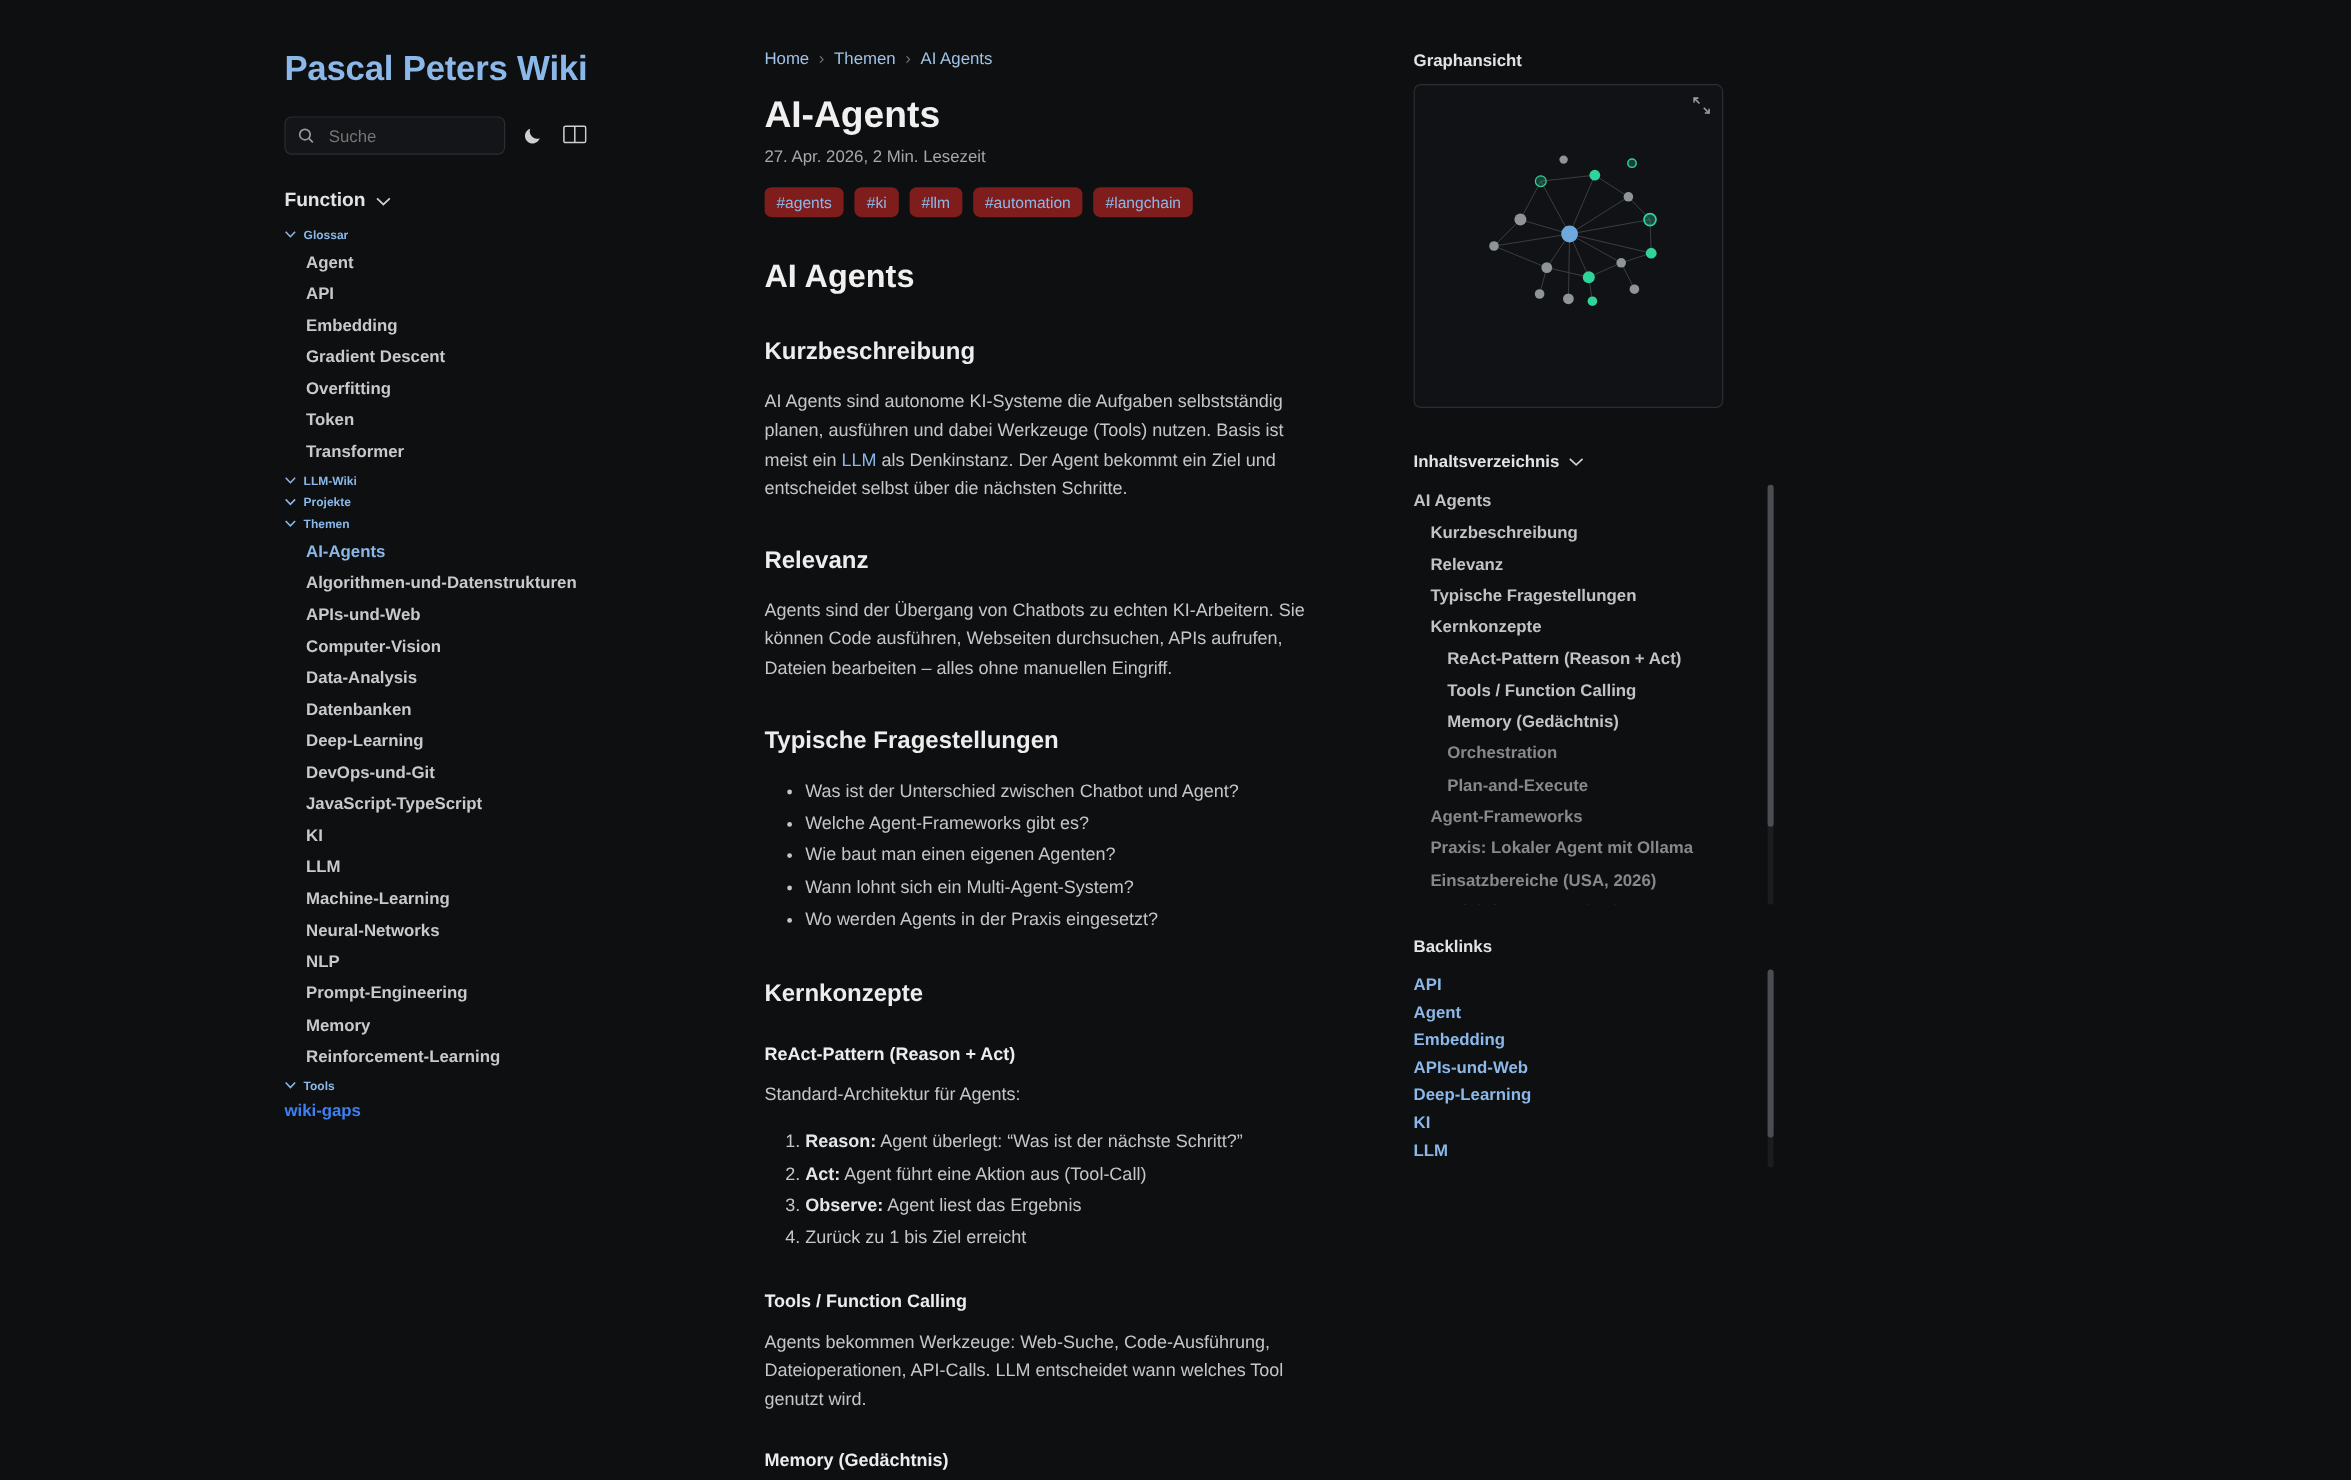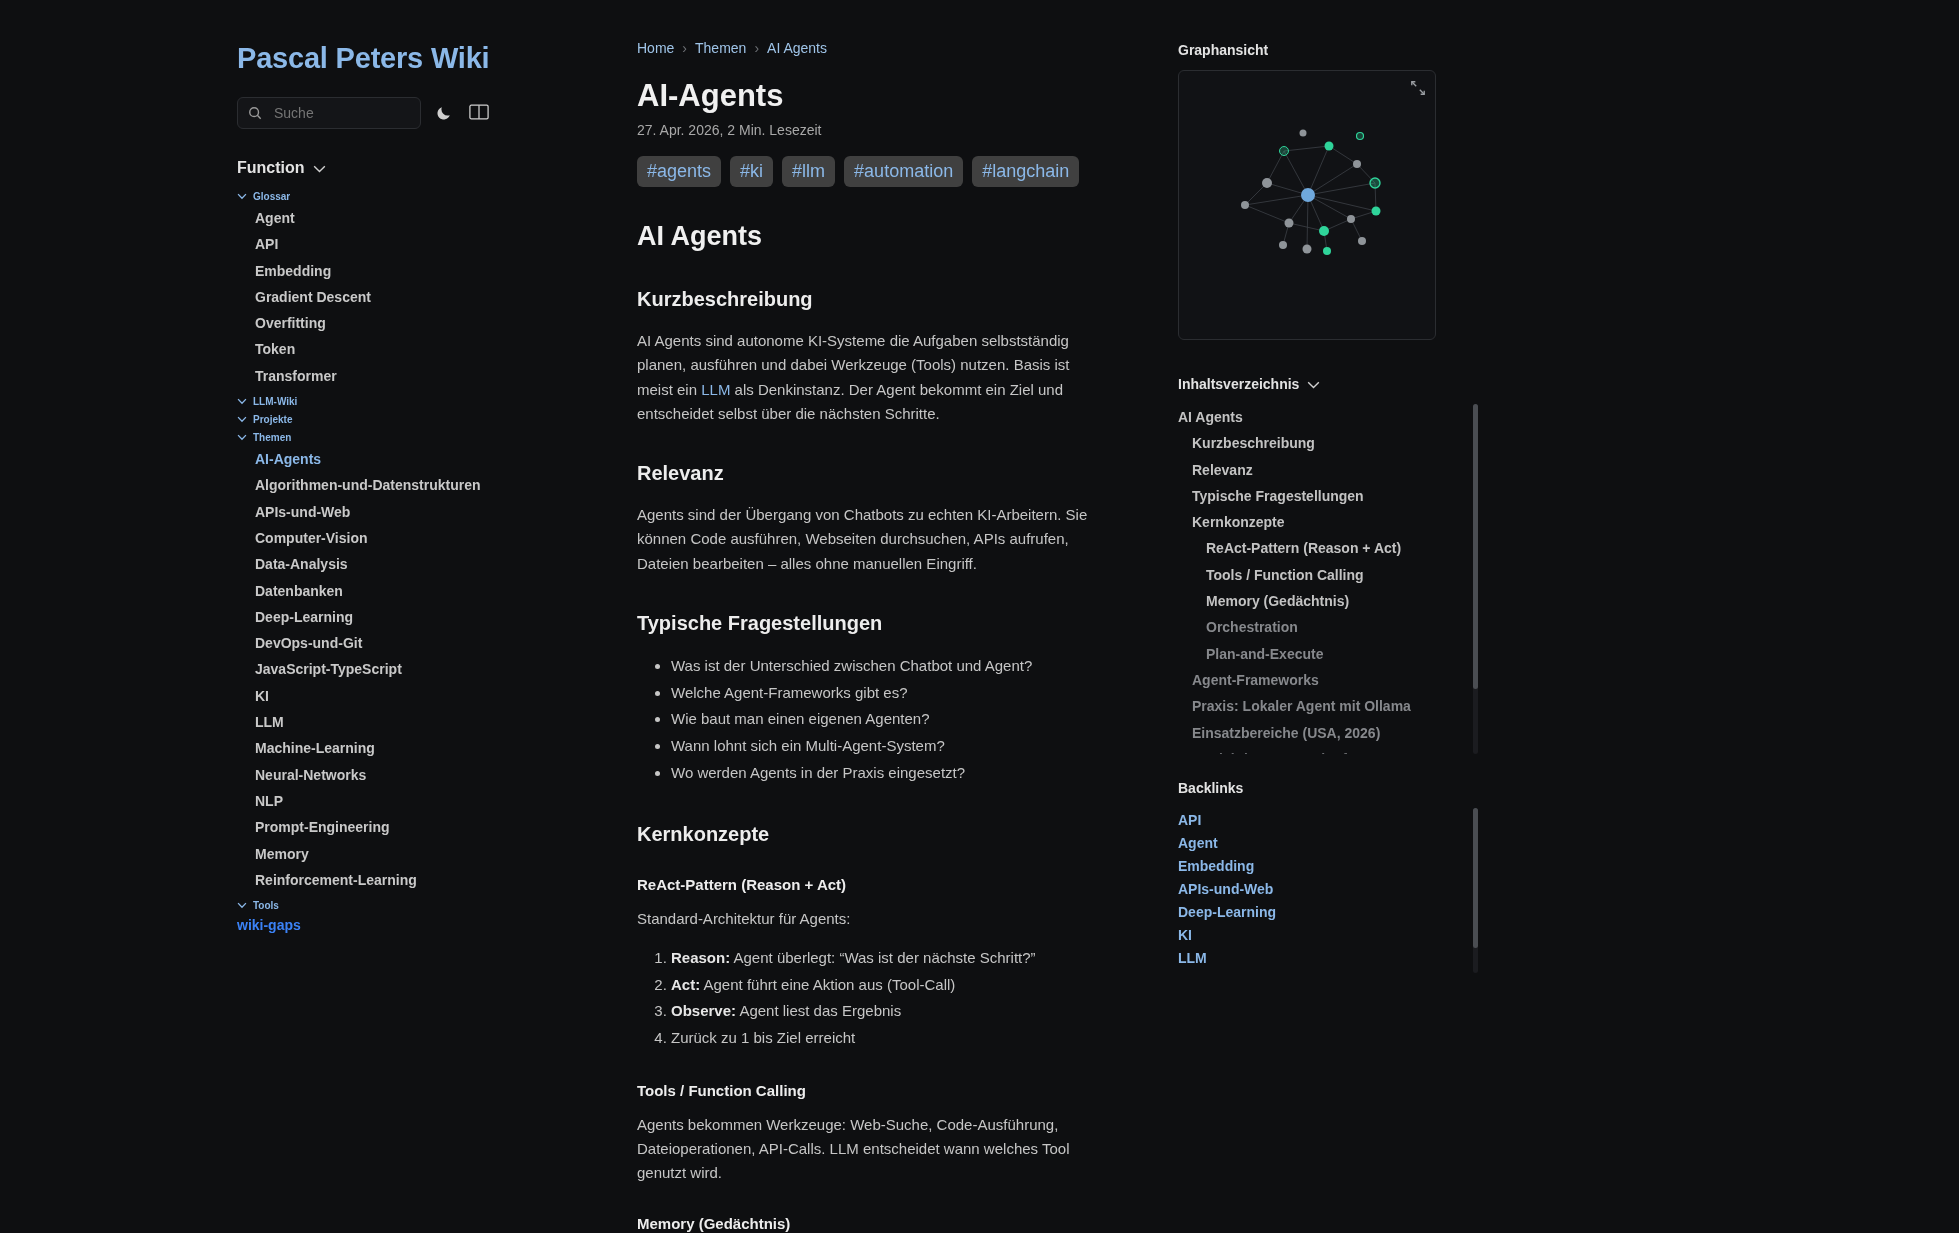--- a/index.html
+++ b/index.html
@@ -127,24 +127,24 @@
     color: #f0f0f0;
     margin: 0 0 8px 0;
   }
   .meta {
     font-size: 14px;
     color: #a8a8a8;
     margin-bottom: 18px;
   }
   .tags { display: flex; gap: 9px; flex-wrap: wrap; margin-bottom: 34px; }
   .tag {
-    background: #404040;
+    background: #7f1d1d;
     color: #8bb8e8;
     border-radius: 6px;
-    font-size: 18px;
+    font-size: 13px;
     padding: 5px 10px;
   }
 
   h2.doc {
     font-size: 27px;
     font-weight: bold;
     color: #f0f0f0;
     margin: 0 0 28px 0;
   }
   h3.doc {

